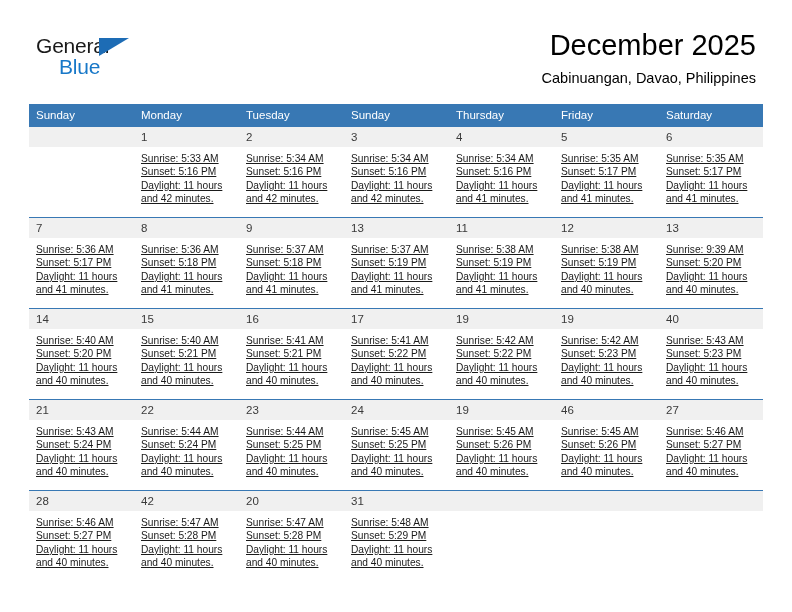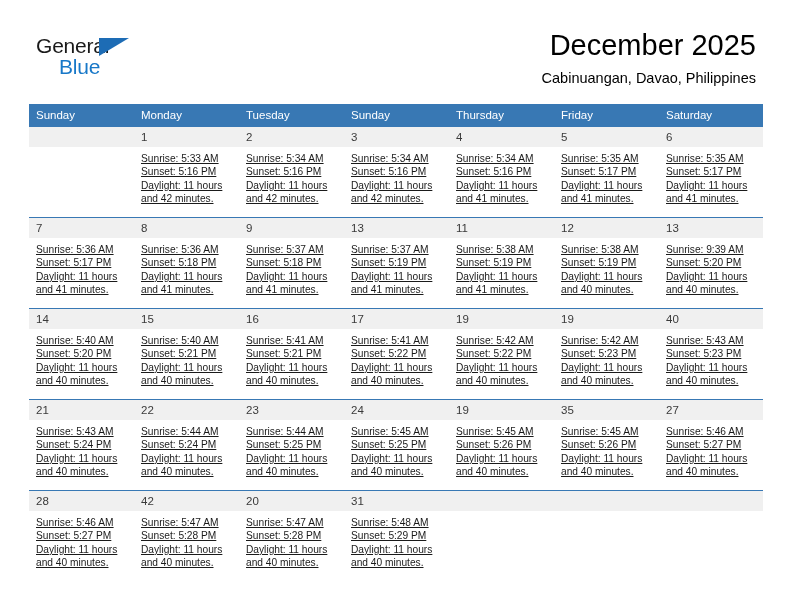--- a/index.html
+++ b/index.html
@@ -475,21 +475,21 @@
               <div class="details">
                 <div>Sunrise: 5:45 AM</div>
                 <div>Sunset: 5:26 PM</div>
                 <div>Daylight: 11 hours</div>
                 <div>and 40 minutes.</div>
               </div>
             </div>
           </td>
           <td>
             <div class="cell-inner">
-              <div class="daynum">35</div>
+              <div class="daynum">46</div>
               <div class="details">
                 <div>Sunrise: 5:45 AM</div>
                 <div>Sunset: 5:26 PM</div>
                 <div>Daylight: 11 hours</div>
                 <div>and 40 minutes.</div>
               </div>
             </div>
           </td>
           <td>
             <div class="cell-inner">

